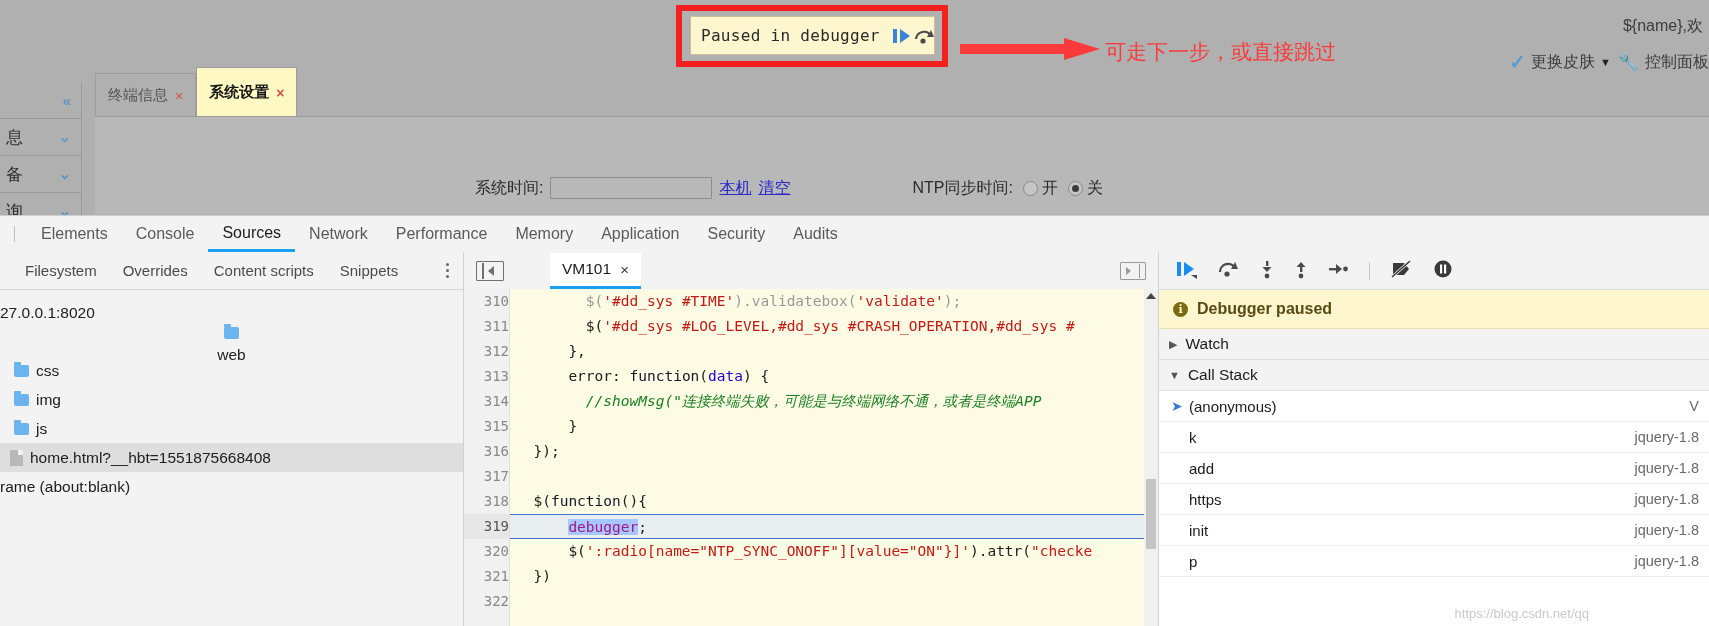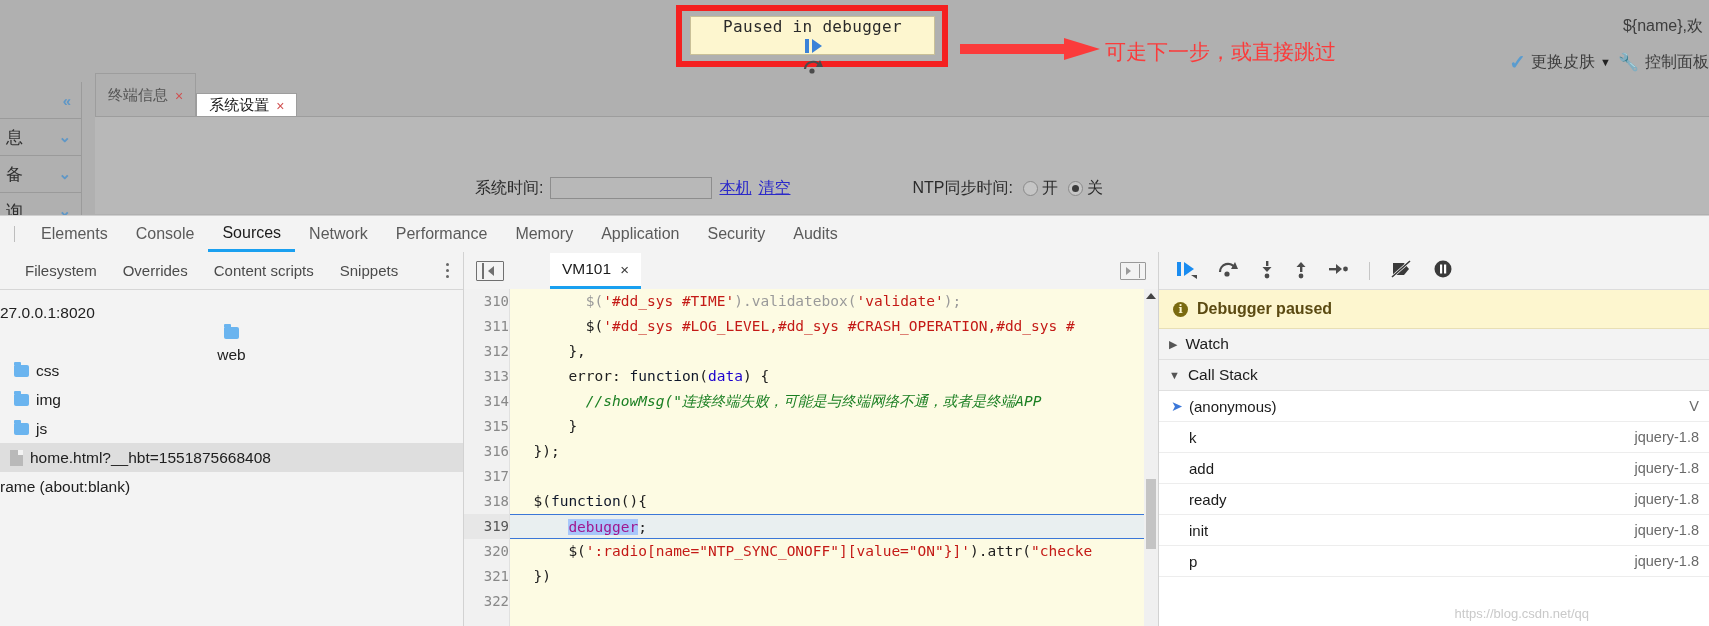--- a/index.html
+++ b/index.html
@@ -39,21 +39,20 @@
   .paused-bar {
     position: absolute;
     left: 690px; top: 16px;
     width: 245px; height: 39px;
     background: #fdf6cf;
     border: 1px solid #c9c098;
     box-sizing: border-box;
     display: flex;
     align-items: center;
     z-index: 41;
-    flex-direction: column;
   }
   .paused-text {
     font-family: "DejaVu Sans Mono", monospace;
     font-size: 16px;
     color: #2a2a2a;
     padding: 0 10px;
     white-space: nowrap;
     letter-spacing: 0.3px;
   }
   .paused-sep {
@@ -141,24 +140,24 @@
     gap: 7px;
     padding: 0 12px;
     border: 1px solid #9d9d9d;
     border-bottom: none;
     box-sizing: border-box;
     font-size: 15px;
     color: #555;
     background: #b0b0b0;
   }
   .tab.active {
-    background: #ffffff;
+    background: #fef9c3;
     color: #171717;
-    font-weight: normal;
-    height: 24px;
+    font-weight: bold;
+    height: 50px;
   }
   .tab-close { color: #d05050; font-size: 14px; }
 
   .tabpanel {
     position: absolute;
     left: 95px; top: 116px;
     width: 1614px; height: 97px;
     background: #b8b8b8;
     border-top: 1px solid #9d9d9d;
   }
@@ -858,21 +857,21 @@
           <span class="stack-name">k</span>
           <span class="stack-src">jquery-1.8</span>
         </div>
         <div class="stack-row">
           <span class="stack-arrow"></span>
           <span class="stack-name">add</span>
           <span class="stack-src">jquery-1.8</span>
         </div>
         <div class="stack-row">
           <span class="stack-arrow"></span>
-          <span class="stack-name">ready</span>
+          <span class="stack-name">https</span>
           <span class="stack-src">jquery-1.8</span>
         </div>
         <div class="stack-row">
           <span class="stack-arrow"></span>
           <span class="stack-name">init</span>
           <span class="stack-src">jquery-1.8</span>
         </div>
         <div class="stack-row">
           <span class="stack-arrow"></span>
           <span class="stack-name">p</span>

